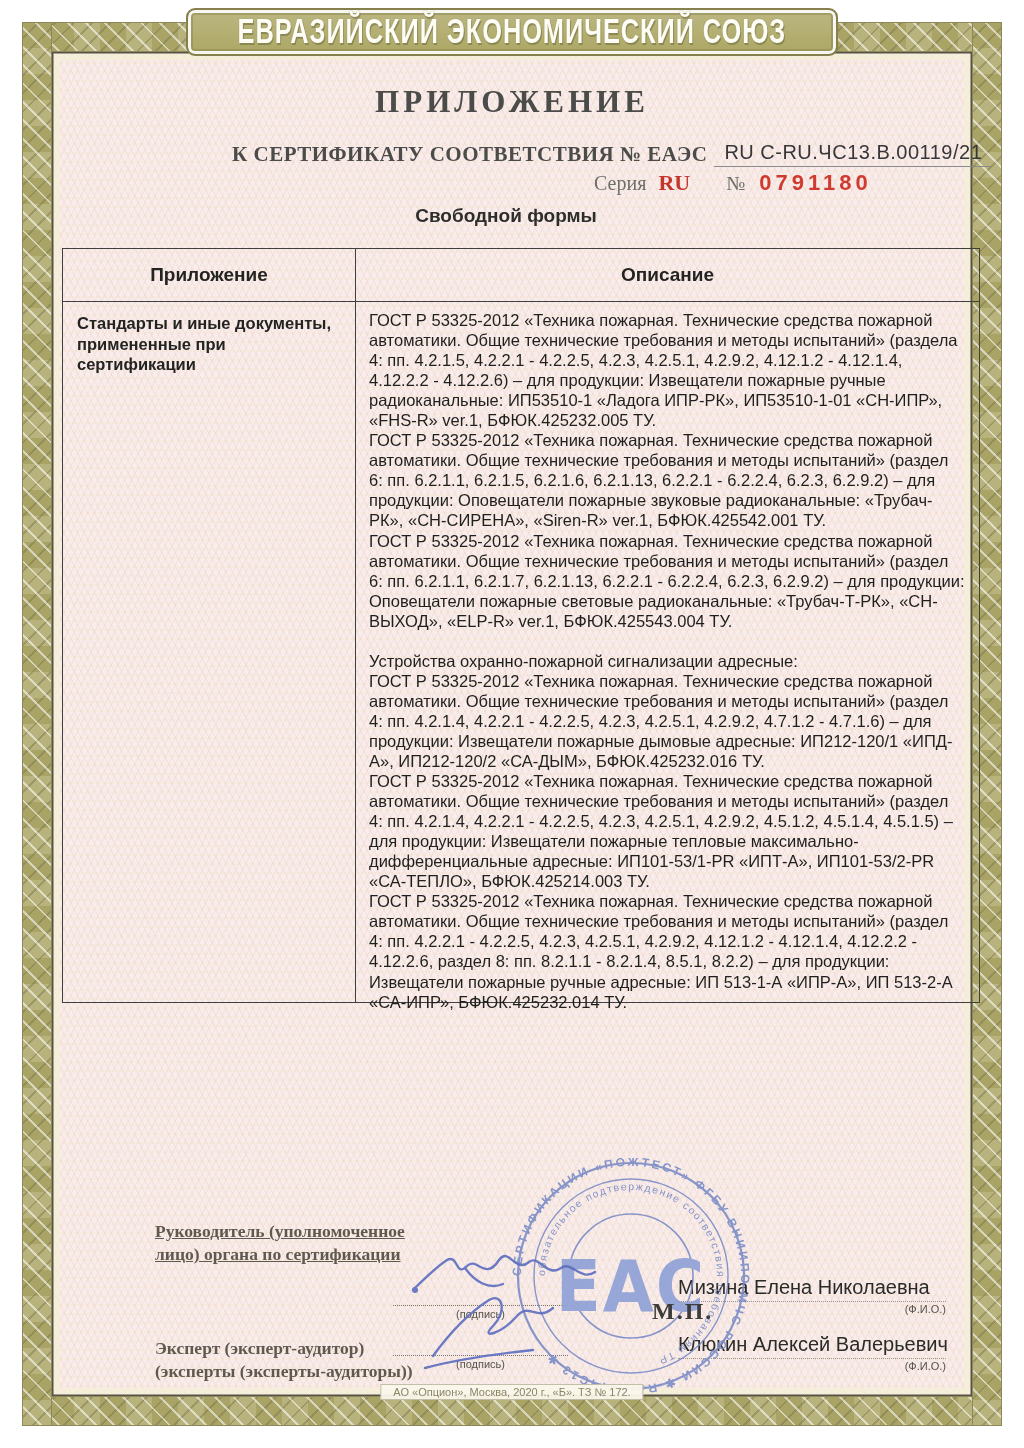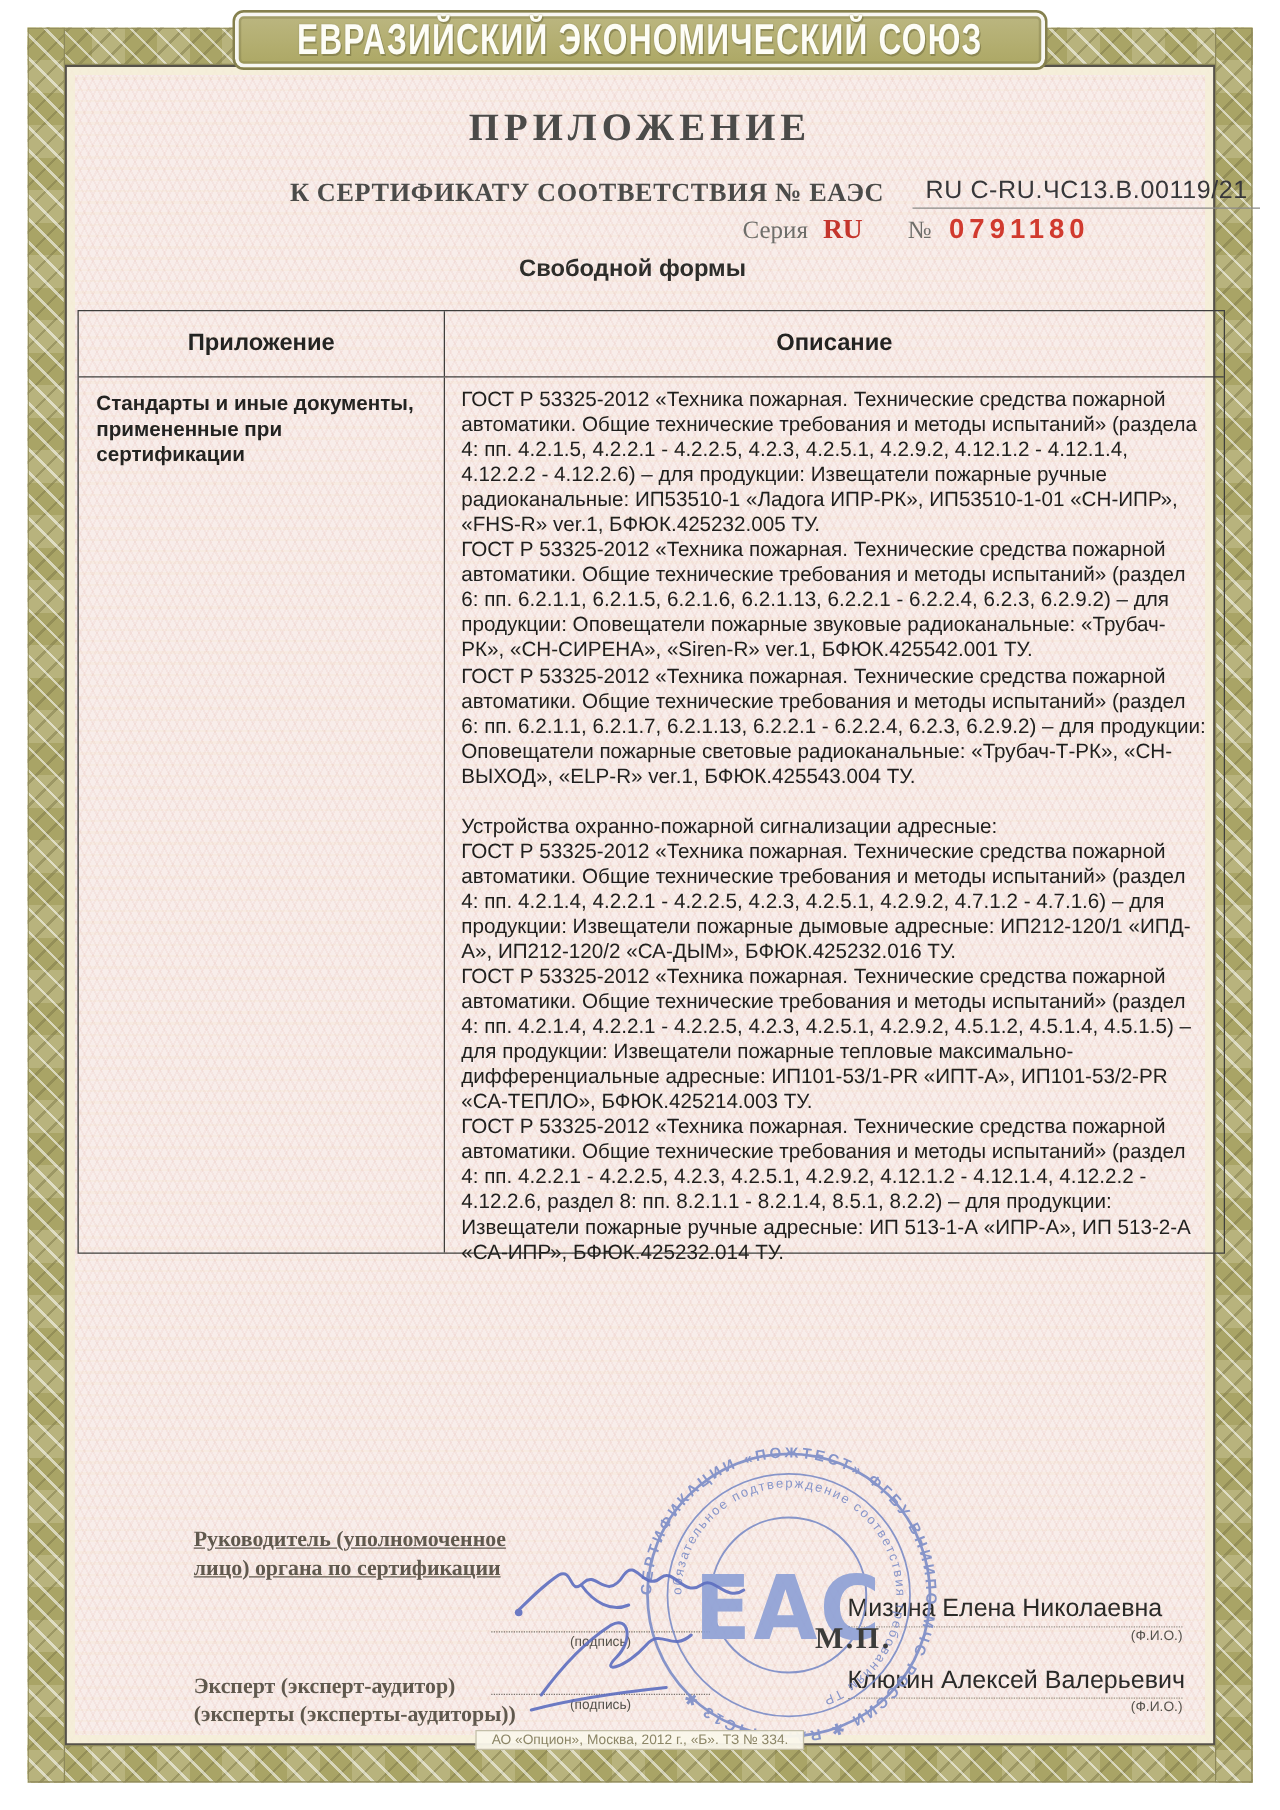--- a/index.html
+++ b/index.html
@@ -55,21 +55,21 @@
     text-shadow:0 0 1px #8d885a, 1px 1px 0 rgba(110,105,60,.55);
     font-family:"Liberation Sans",sans-serif;
   }
   
   .doc-title{
     position:absolute;top:84px;left:0;right:0;text-align:center;z-index:5;
     font-family:"Liberation Serif",serif;font-weight:bold;font-size:31px;
     letter-spacing:4px;color:#4b4b49;
   }
   .subtitle-row{
-    position:absolute;top:141px;left:232px;z-index:5;display:flex;align-items:flex-end;gap:23px;
+    position:absolute;top:141px;left:232px;z-index:5;display:flex;align-items:flex-end;gap:7px;
   }
   .subtitle-prefix{
     font-family:"Liberation Serif",serif;font-weight:bold;font-size:21px;color:#4b4b49;letter-spacing:.5px;
   }
   .cert-number{
     font-size:20px;color:#37373a;border-bottom:1.5px solid #8a8a86;padding:0 10px 2px 10px;letter-spacing:.5px;
   }
   .series-row{
     position:absolute;top:170px;left:594px;z-index:5;display:flex;align-items:baseline;
     font-family:"Liberation Serif",serif;
@@ -214,13 +214,13 @@
 <svg class="autographs" width="260" height="140" viewBox="0 0 260 140">
   <g fill="none" stroke="#5d6ec0" stroke-width="2.4" stroke-linecap="round" opacity="0.9">
     <path d="M8,52 C20,40 30,30 42,22 C54,16 50,40 62,28 C72,18 80,44 94,22 C104,8 110,36 124,24 C134,16 142,40 156,30 C166,22 176,44 190,34"></path>
     <path d="M60,30 C70,44 84,52 98,46"></path>
     <circle cx="10" cy="52" r="3" fill="#5d6ec0" stroke="none"></circle>
     <path d="M28,118 C44,96 62,76 84,62 C98,54 102,74 88,88 C74,102 96,96 112,78 C124,64 132,84 148,70"></path>
     <path d="M20,130 C50,122 90,116 128,112"></path>
   </g>
 </svg>
 
-<div class="footer-imprint">АО «Опцион», Москва, 2012 г., «Б».  ТЗ № 334.</div>
+<div class="footer-imprint">АО «Опцион», Москва, 2020 г., «Б».  ТЗ № 172.</div>
 
 </body></html>

